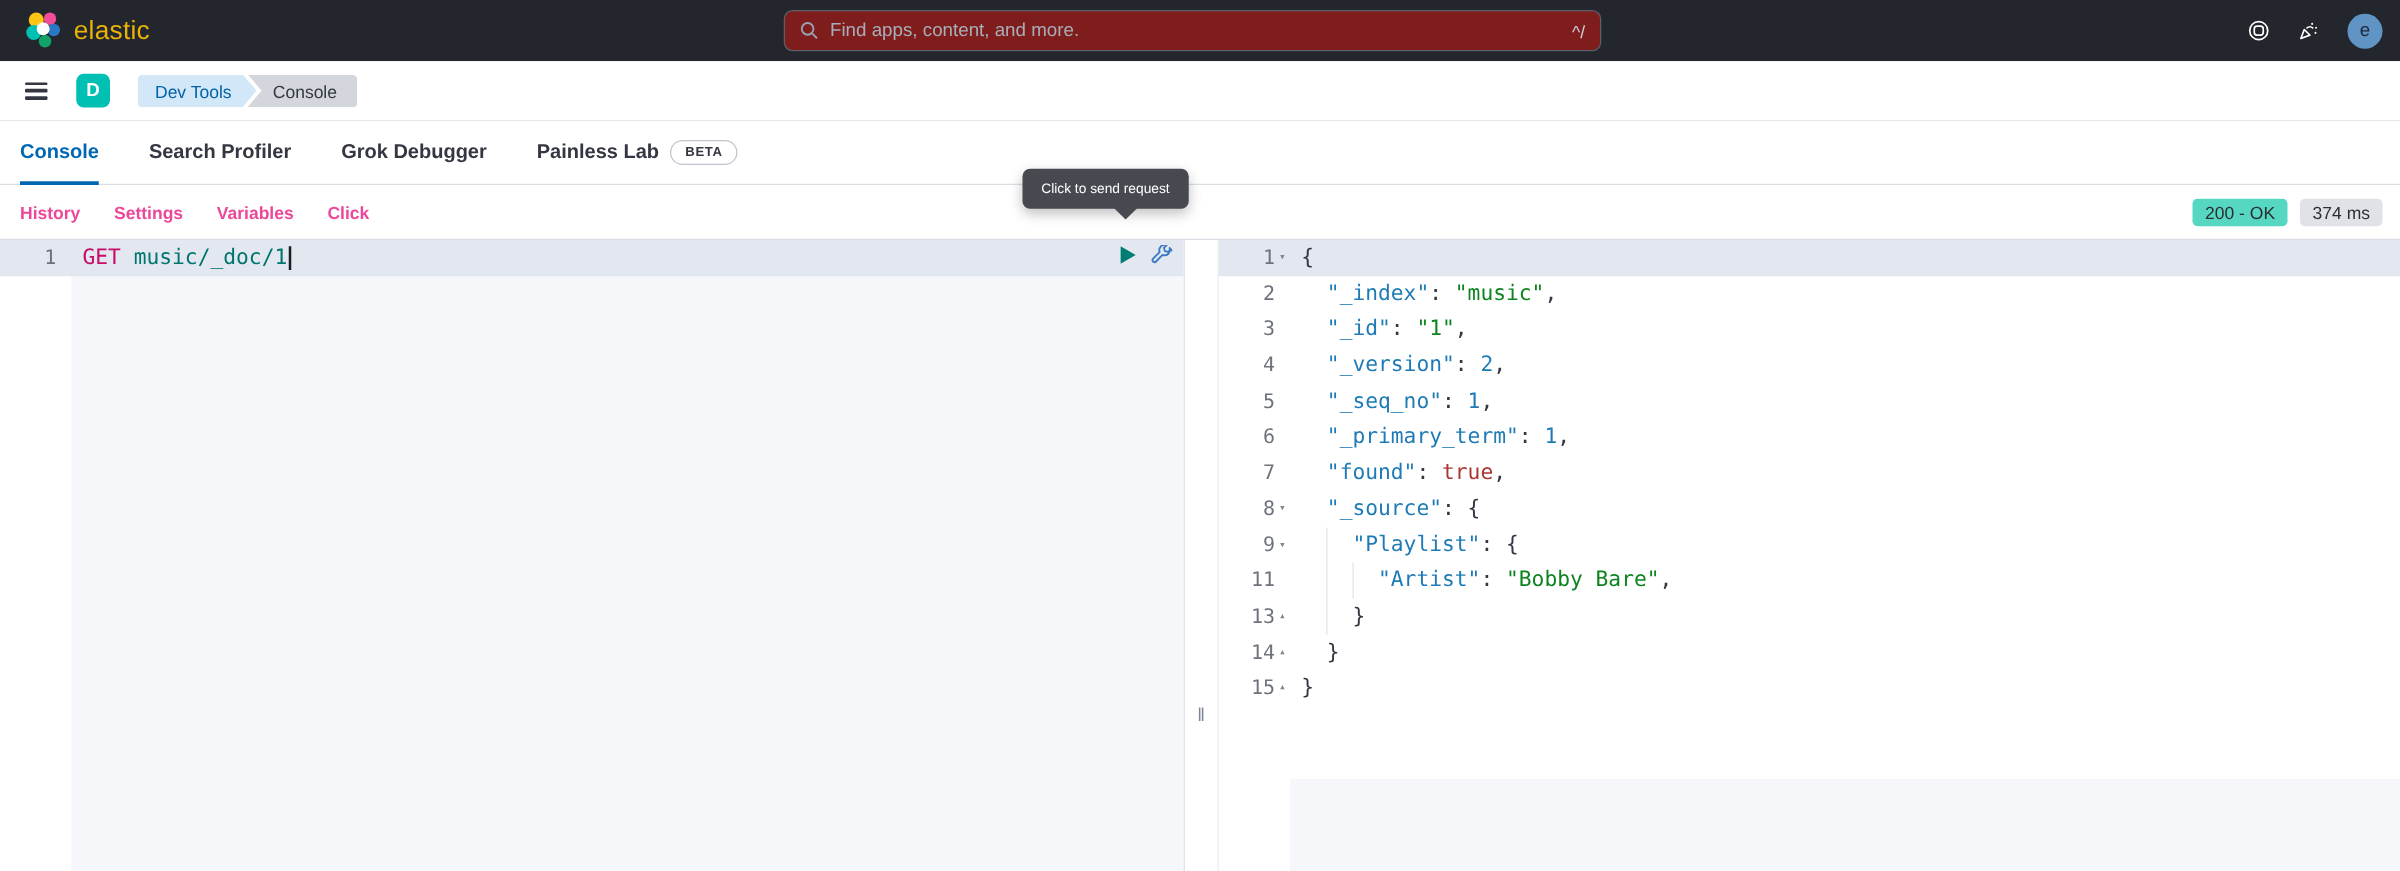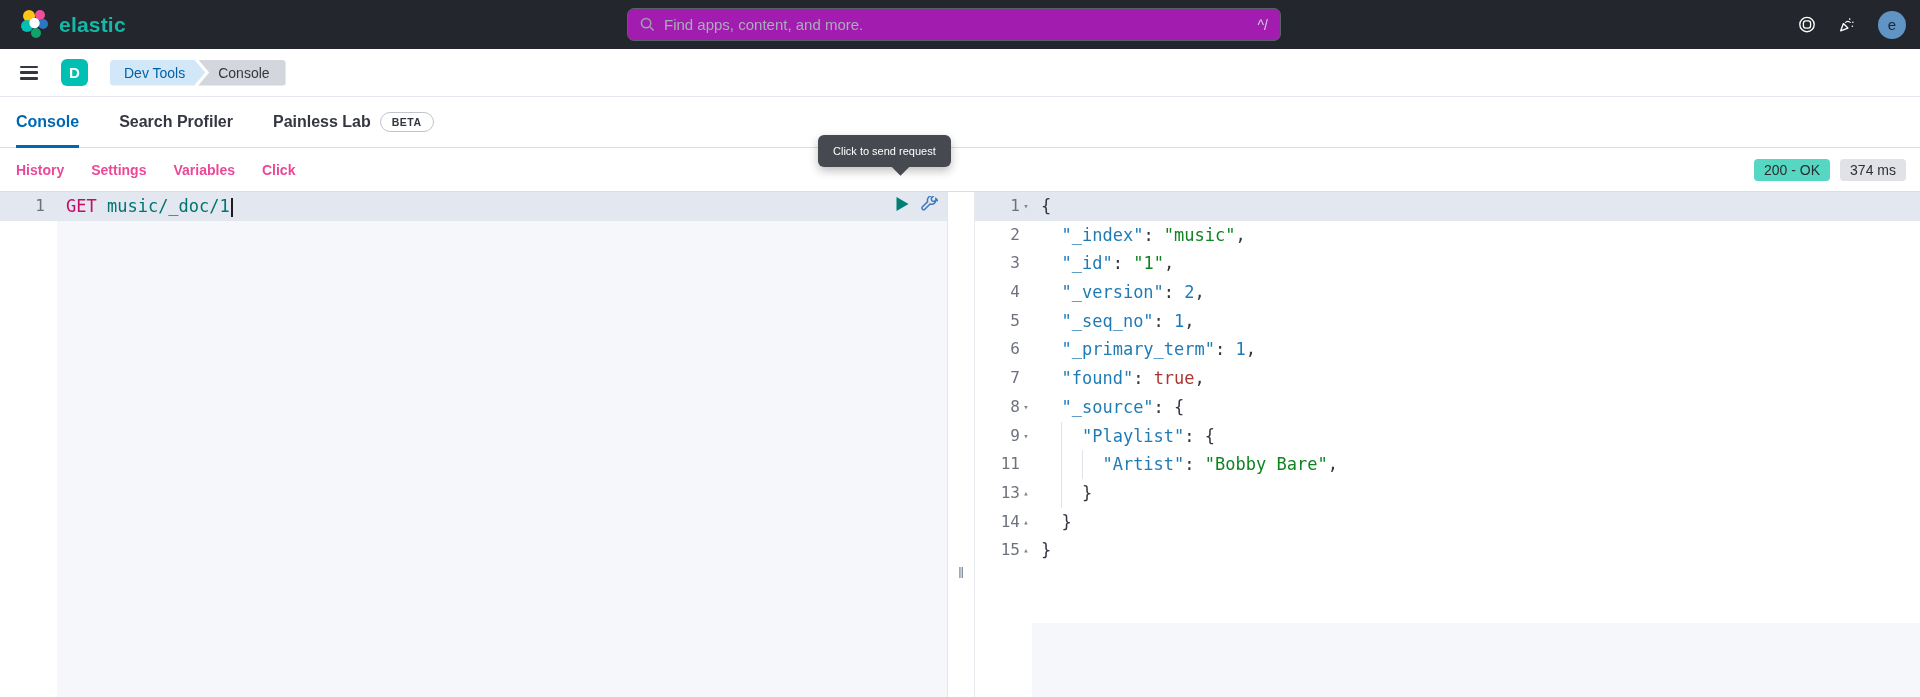--- a/index.html
+++ b/index.html
@@ -3,23 +3,23 @@
 <meta charset="utf-8">
 <style>
   * { margin:0; padding:0; box-sizing:border-box; }
   html,body { width:1920px; height:697px; overflow:hidden; background:#fff;
     font-family:"Liberation Sans", sans-serif; }
 
   
   .topbar { position:absolute; left:0; top:0; width:1920px; height:49px;
     background:#23262c; display:flex; align-items:center; }
   .logo-wrap { display:flex; align-items:center; margin-left:20px; gap:9px; }
-  .logo-text { color:#14b8a6; font-size:21px; font-weight:700; letter-spacing:.2px; }
+  .logo-text { color:#eab308; font-size:21px; font-weight:400; letter-spacing:.2px; }
   .searchbox { position:absolute; left:627px; top:8px; width:654px; height:33px;
-    background:#a21caf; border:1px solid #5a6069; border-radius:7px;
+    background:#7f1d1d; border:1px solid #5a6069; border-radius:7px;
     display:flex; align-items:center; padding:0 12px; }
   .searchbox input { flex:1; background:transparent; border:none; outline:none;
     color:#c5cad2; font-size:15px; margin-left:9px; font-family:"Liberation Sans",sans-serif; }
   .searchbox input::placeholder { color:#a8aeb8; opacity:1; }
   .search-hint { color:#ccd2da; font-size:14px; }
   .top-icons { position:absolute; right:14px; top:0; height:49px; display:flex;
     align-items:center; gap:22px; }
   .avatar { width:28px; height:28px; border-radius:50%; background:#6094c4;
     color:#1e2633; font-size:15px; display:flex; align-items:center; justify-content:center; }
 
@@ -162,20 +162,23 @@
 </div>
 
 <div class="tabbar">
   <div class="tab active">
     <span>Console</span>
   </div>
   <div class="tab">
     <span>Search Profiler</span>
   </div>
   <div class="tab">
+    <span>Grok Debugger</span>
+  </div>
+  <div class="tab">
     <span>Painless Lab</span>
     <span class="beta">BETA</span>
   </div>
 </div>
 
 <div class="menubar">
   <span class="menu-item">History</span>
   <span class="menu-item">Settings</span>
   <span class="menu-item">Variables</span>
   <span class="menu-item">Click</span>

